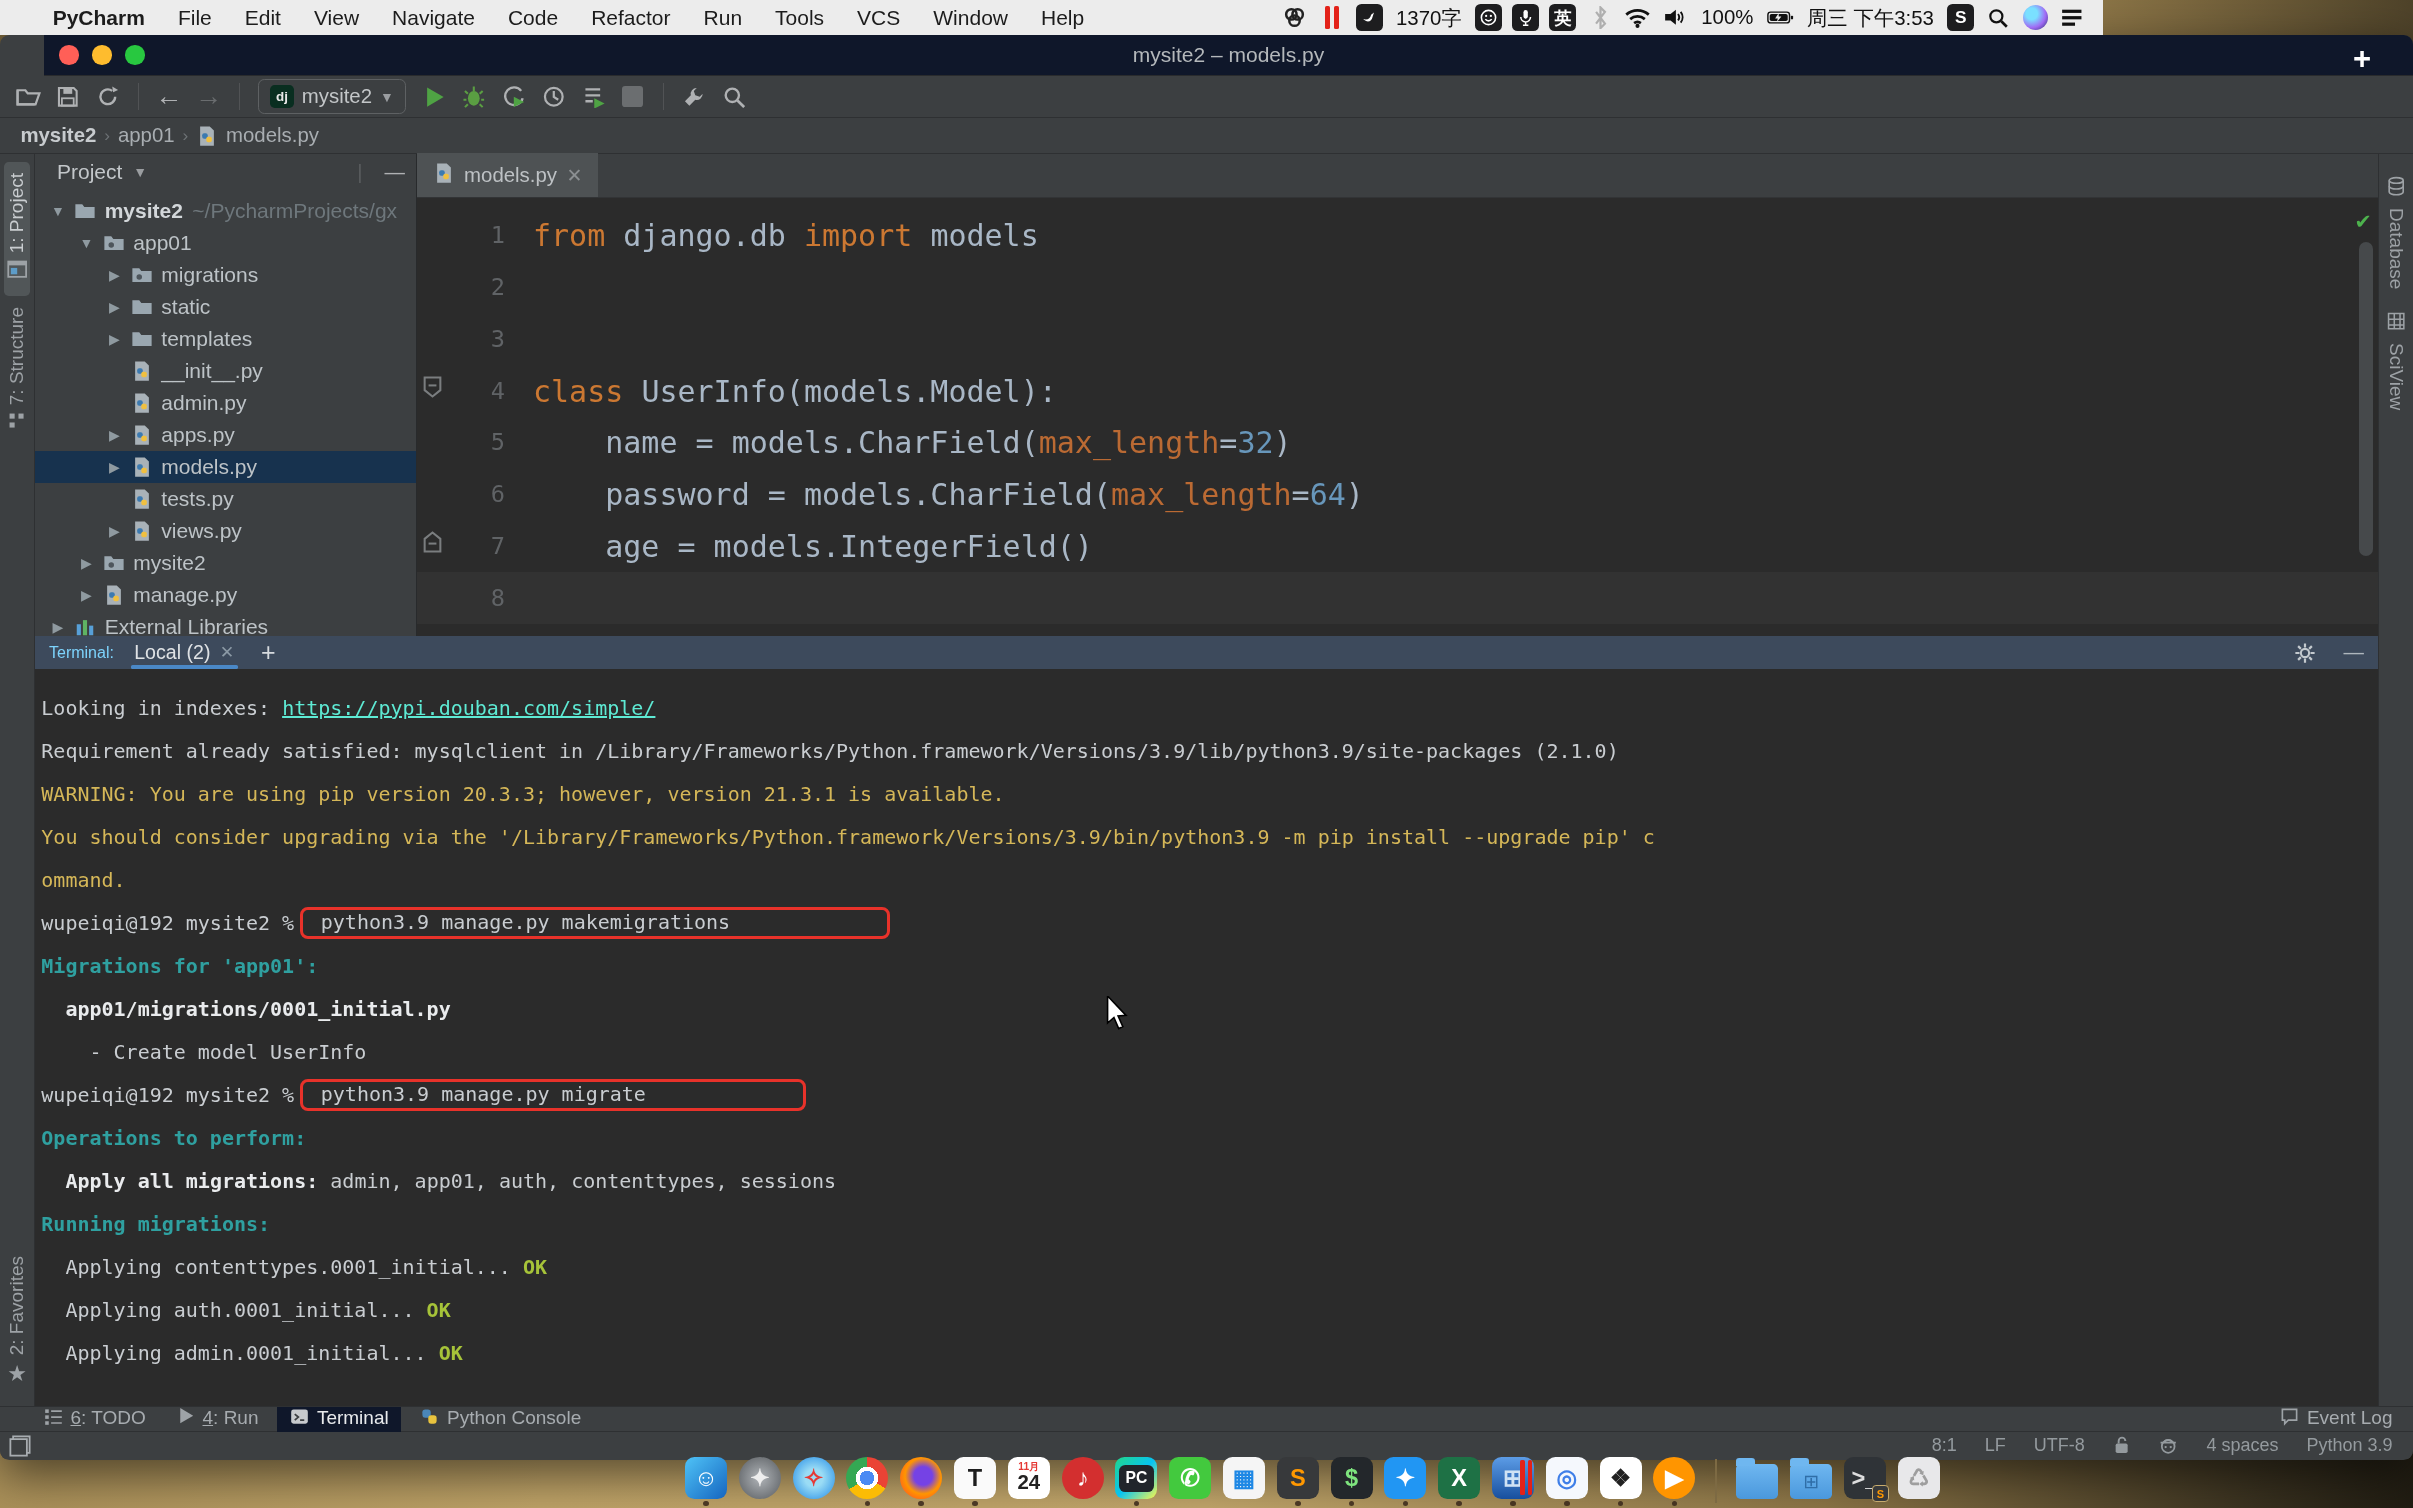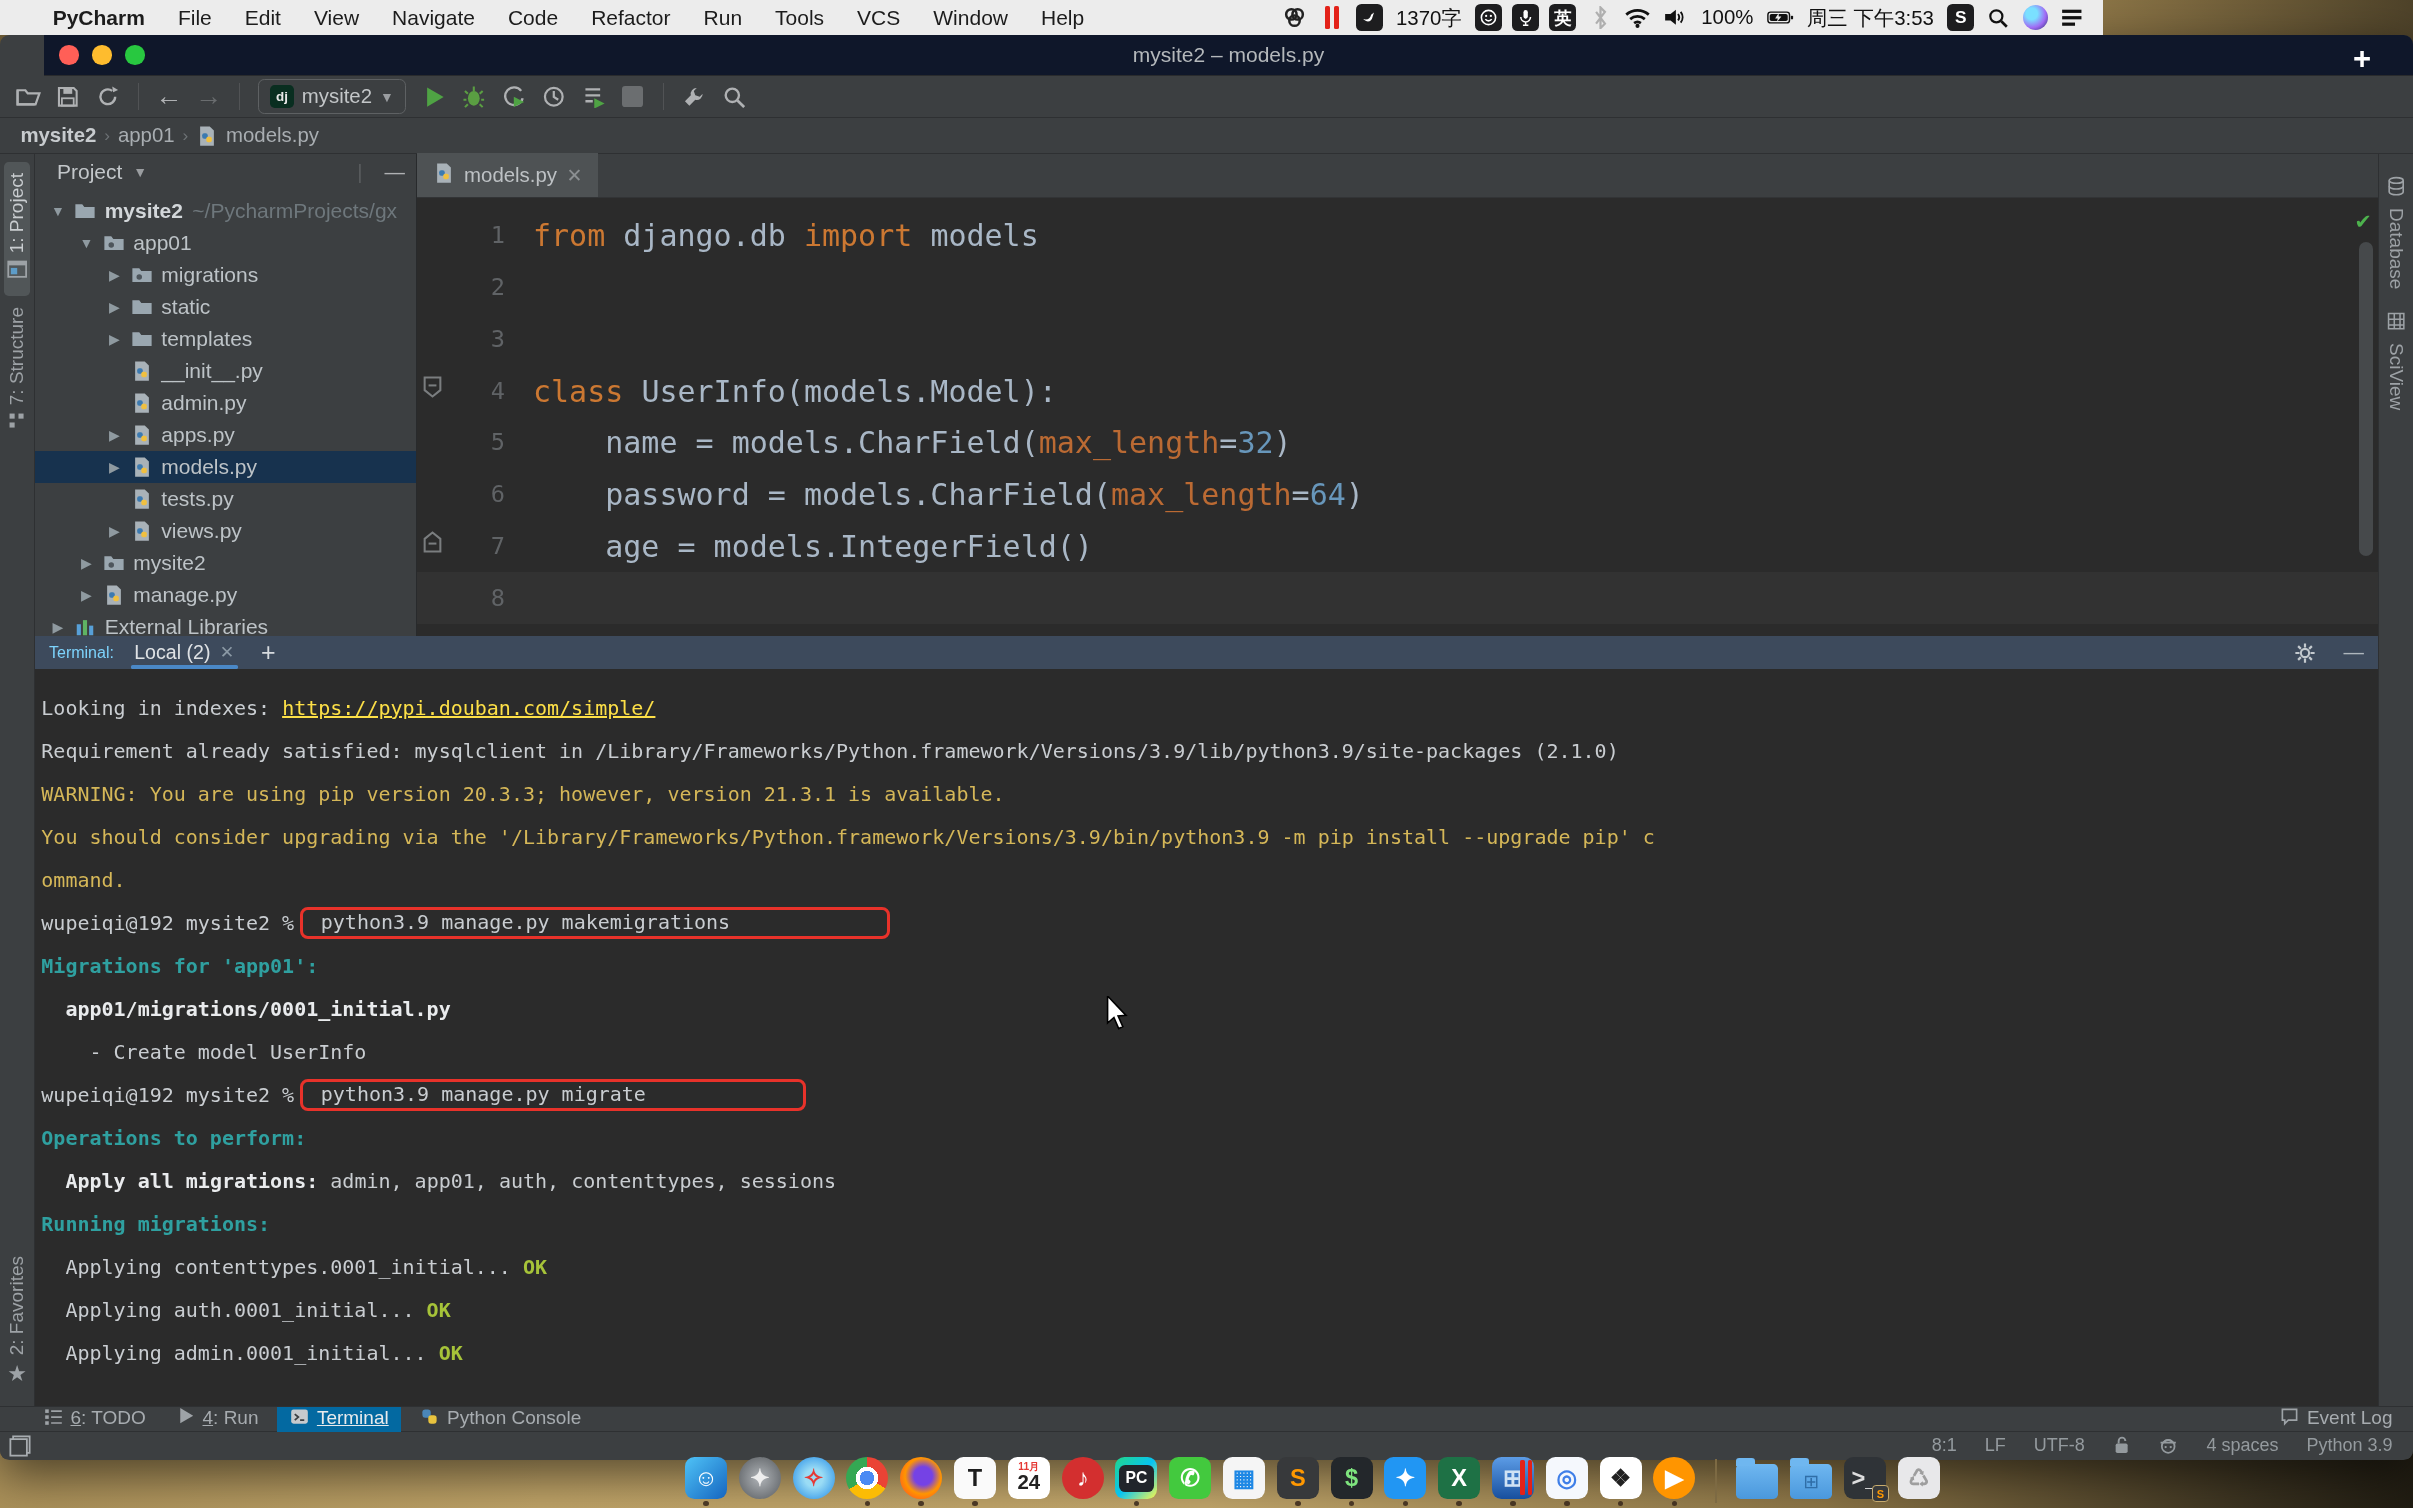--- a/index.html
+++ b/index.html
@@ -104,30 +104,30 @@
   .ttab { position:relative; height:33px; display:flex; align-items:center; gap:9.4px; padding:0 6.3px;}
   .ttab .tname { font-size:19.6px; color:#dfe2e5; }
   .ttab .tx { color:#8b99a5; font-size:17.3px; }
   .ttab .underline { position:absolute; left:3.1px; right:3.1px; bottom:0; height:3.9px; background:#4a88c7; border-radius:1.6px;}
   .tplus { color:#d6dade; font-size:25px; padding:0 6.3px; }
   .term-head .grow{flex:1}
   .term-head .thic { color:#aeb6bd; display:flex; align-items:center; margin-left:14px;}
   .tbody { flex:1; background:#2b2b2b; padding:17.3px 0 0 6.3px; font-family:"DejaVu Sans Mono", monospace;
     font-size:20px; overflow:hidden; position:relative;}
   .tline { height:43px; display:flex; align-items:center; white-space:pre; }
-  .t-plain{color:#c9cdd1} .t-link{color:#fde047; text-decoration:underline}
+  .t-plain{color:#c9cdd1} .t-link{color:#5eead4; text-decoration:underline}
   .t-warn{color:#d5b758} .t-head{color:#2fa0a0; font-weight:bold}
   .t-bold{color:#e9ebed; font-weight:bold} .t-ok{color:#a6c339; font-weight:bold}
   .t-cmdbox{ display:inline-block; color:#c9cdd1; border:3.9px solid #e8322a; border-radius:7.9px;
     padding:0.8px 157px 0.8px 17.3px; margin-left:6.3px; line-height:1.25; }
   
   .bbar { height:25px; background:#3c3f41; border-top:0.8px solid #2e3032; display:flex; align-items:center;
     padding:0 7.9px 0 31px; gap:6.3px; font-size:19px; color:#a7acb0;}
   .bbtn { display:flex; align-items:flex-start; gap:7.9px; height:25px; padding:0 12.6px;}
-  .bbtn.active { background:#0369a1; color:#e8eaec;text-decoration:underline;}
+  .bbtn.active { background:#0f172a; color:#e8eaec;}
   .bbtn u { text-decoration:underline; }
   .bbar .grow{flex:1}
   .sbar { height:28px; background:#3c3f41; border-top:0.8px solid #2e3032; display:flex; align-items:center;
     padding:0 20.4px 0 9.4px; font-size:18px; color:#9throw; color:#949a9e; gap:28px;}
   .sbar .grow{flex:1}
   .sbar .s-item{white-space:nowrap;}
   .sbar .sic{display:flex;align-items:center;}
   
   .dock { position:absolute; left:685px; bottom:1.6px; height:50px; display:flex; align-items:flex-end; gap:11.8px; z-index:60;}
   .dicon { width:42px; height:42px; border-radius:9.4px; display:flex; align-items:center; justify-content:center;

